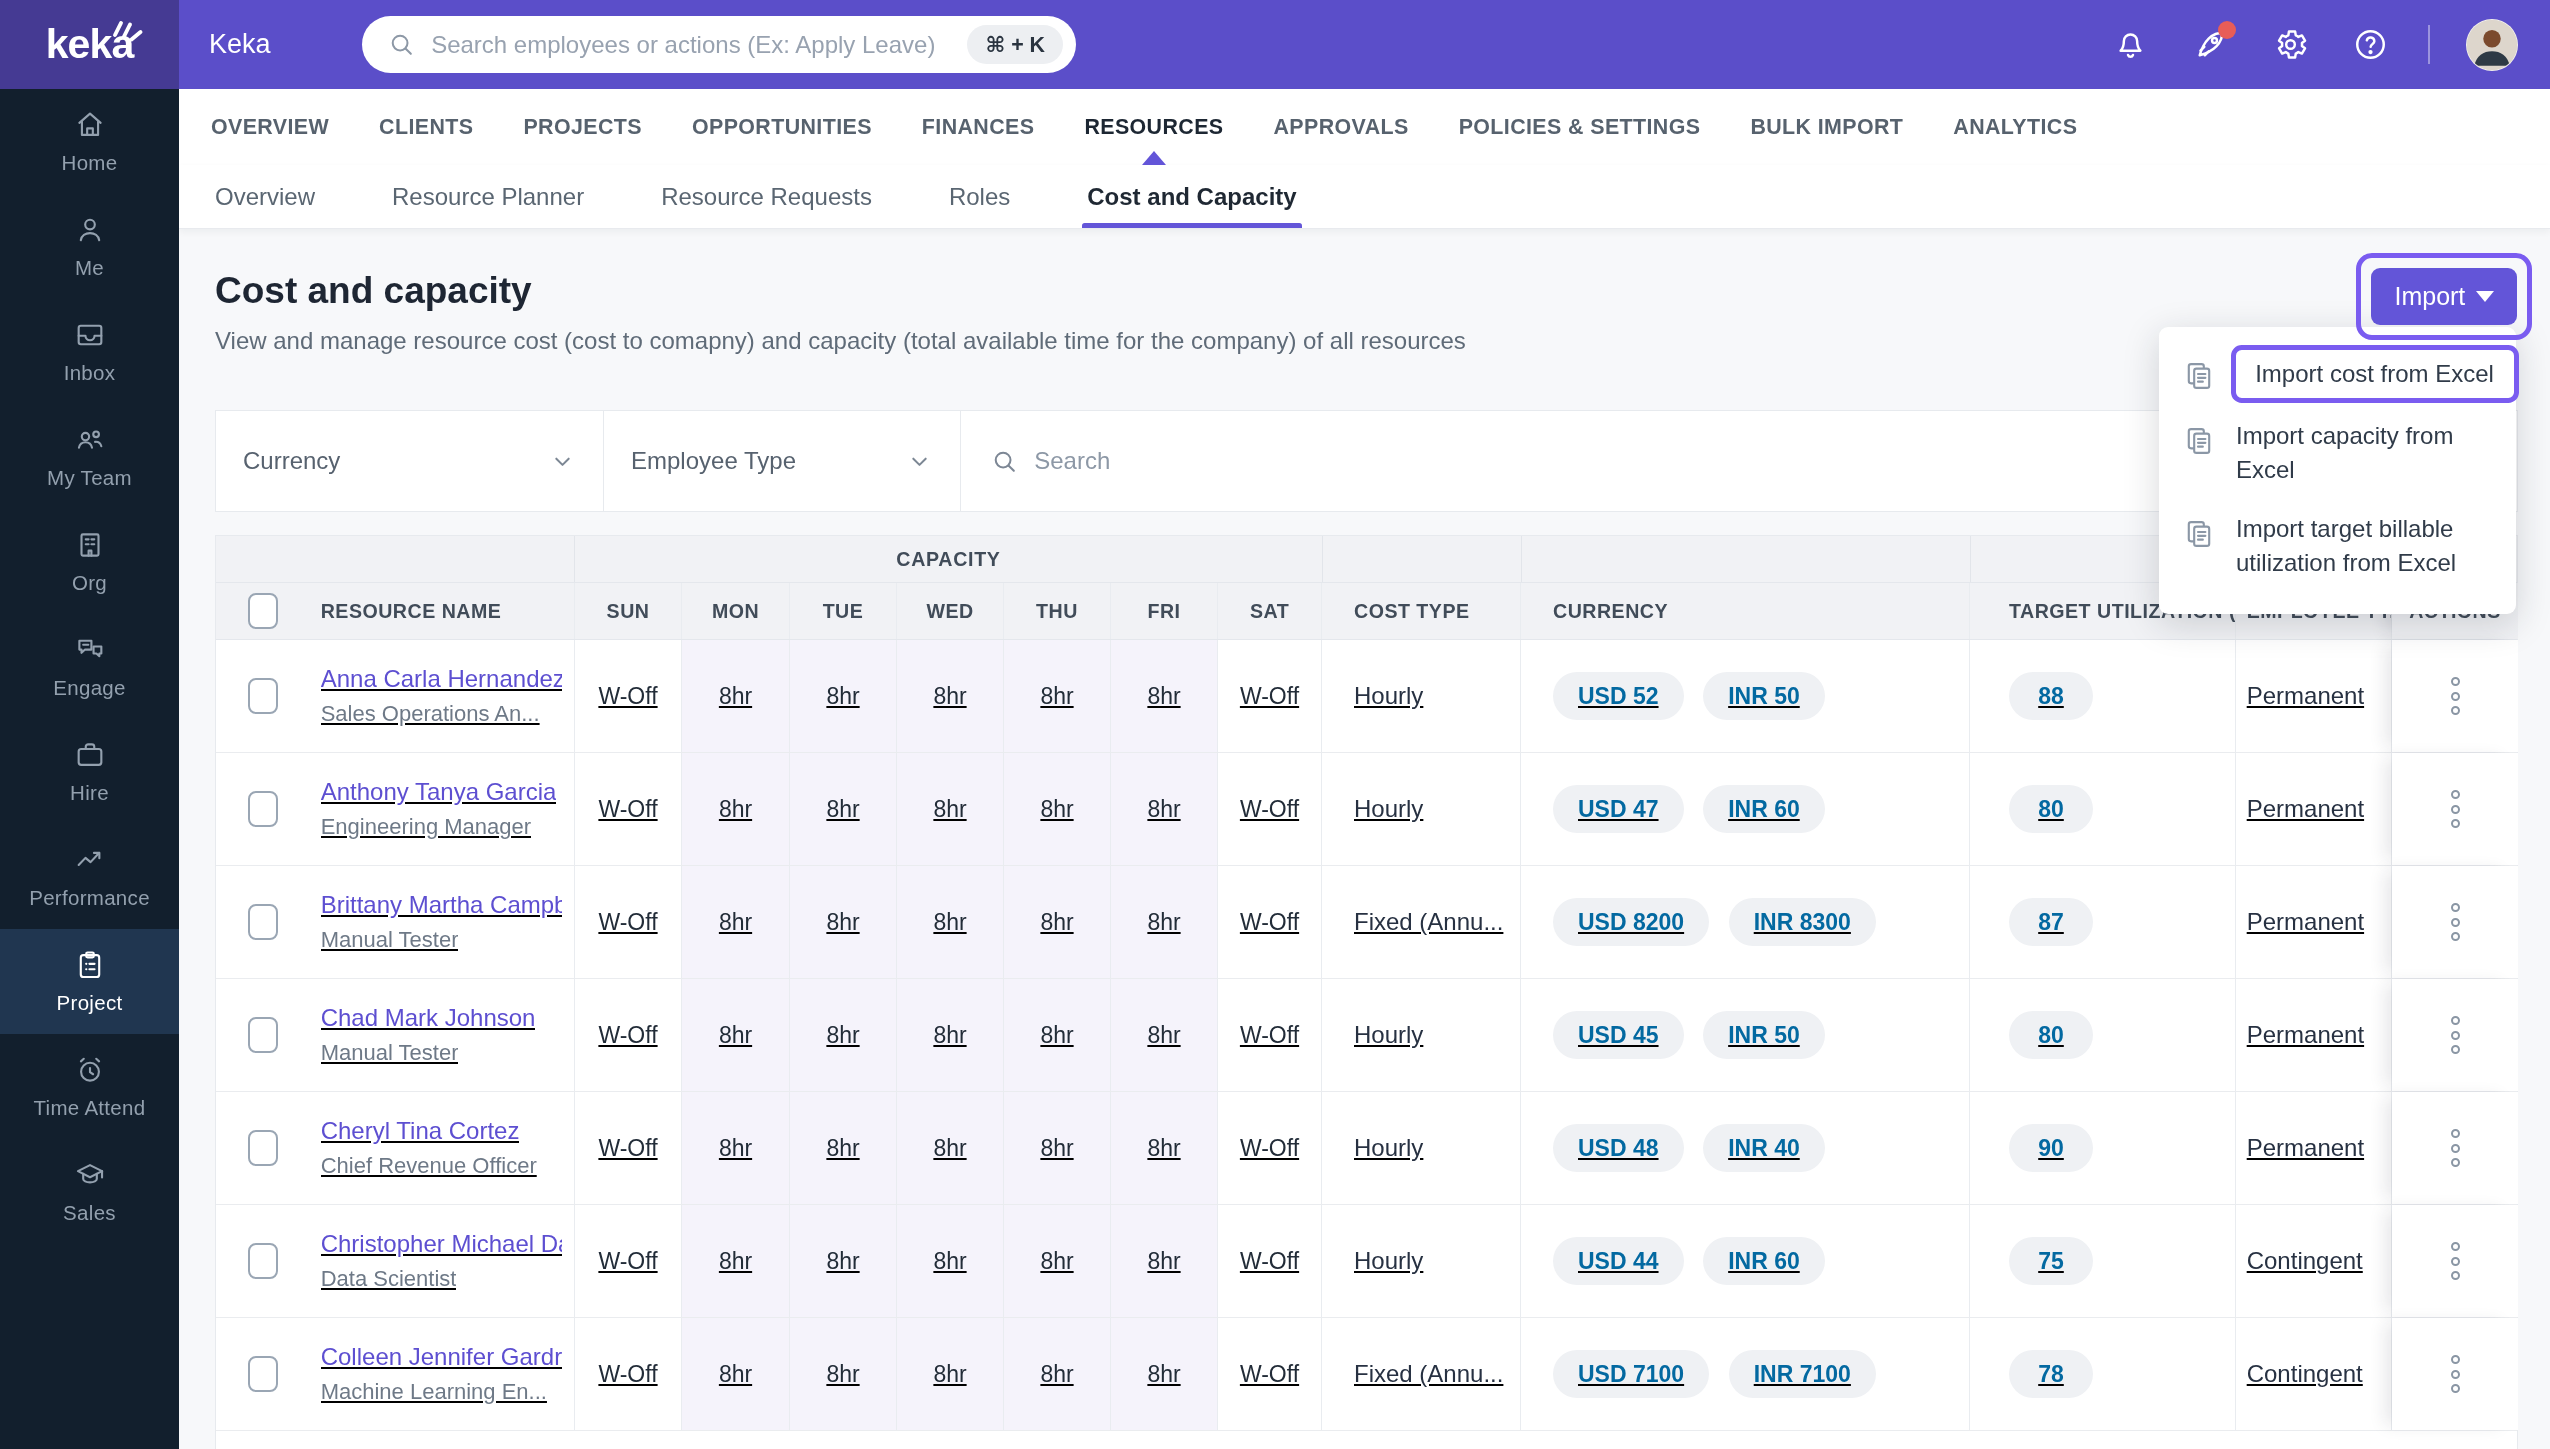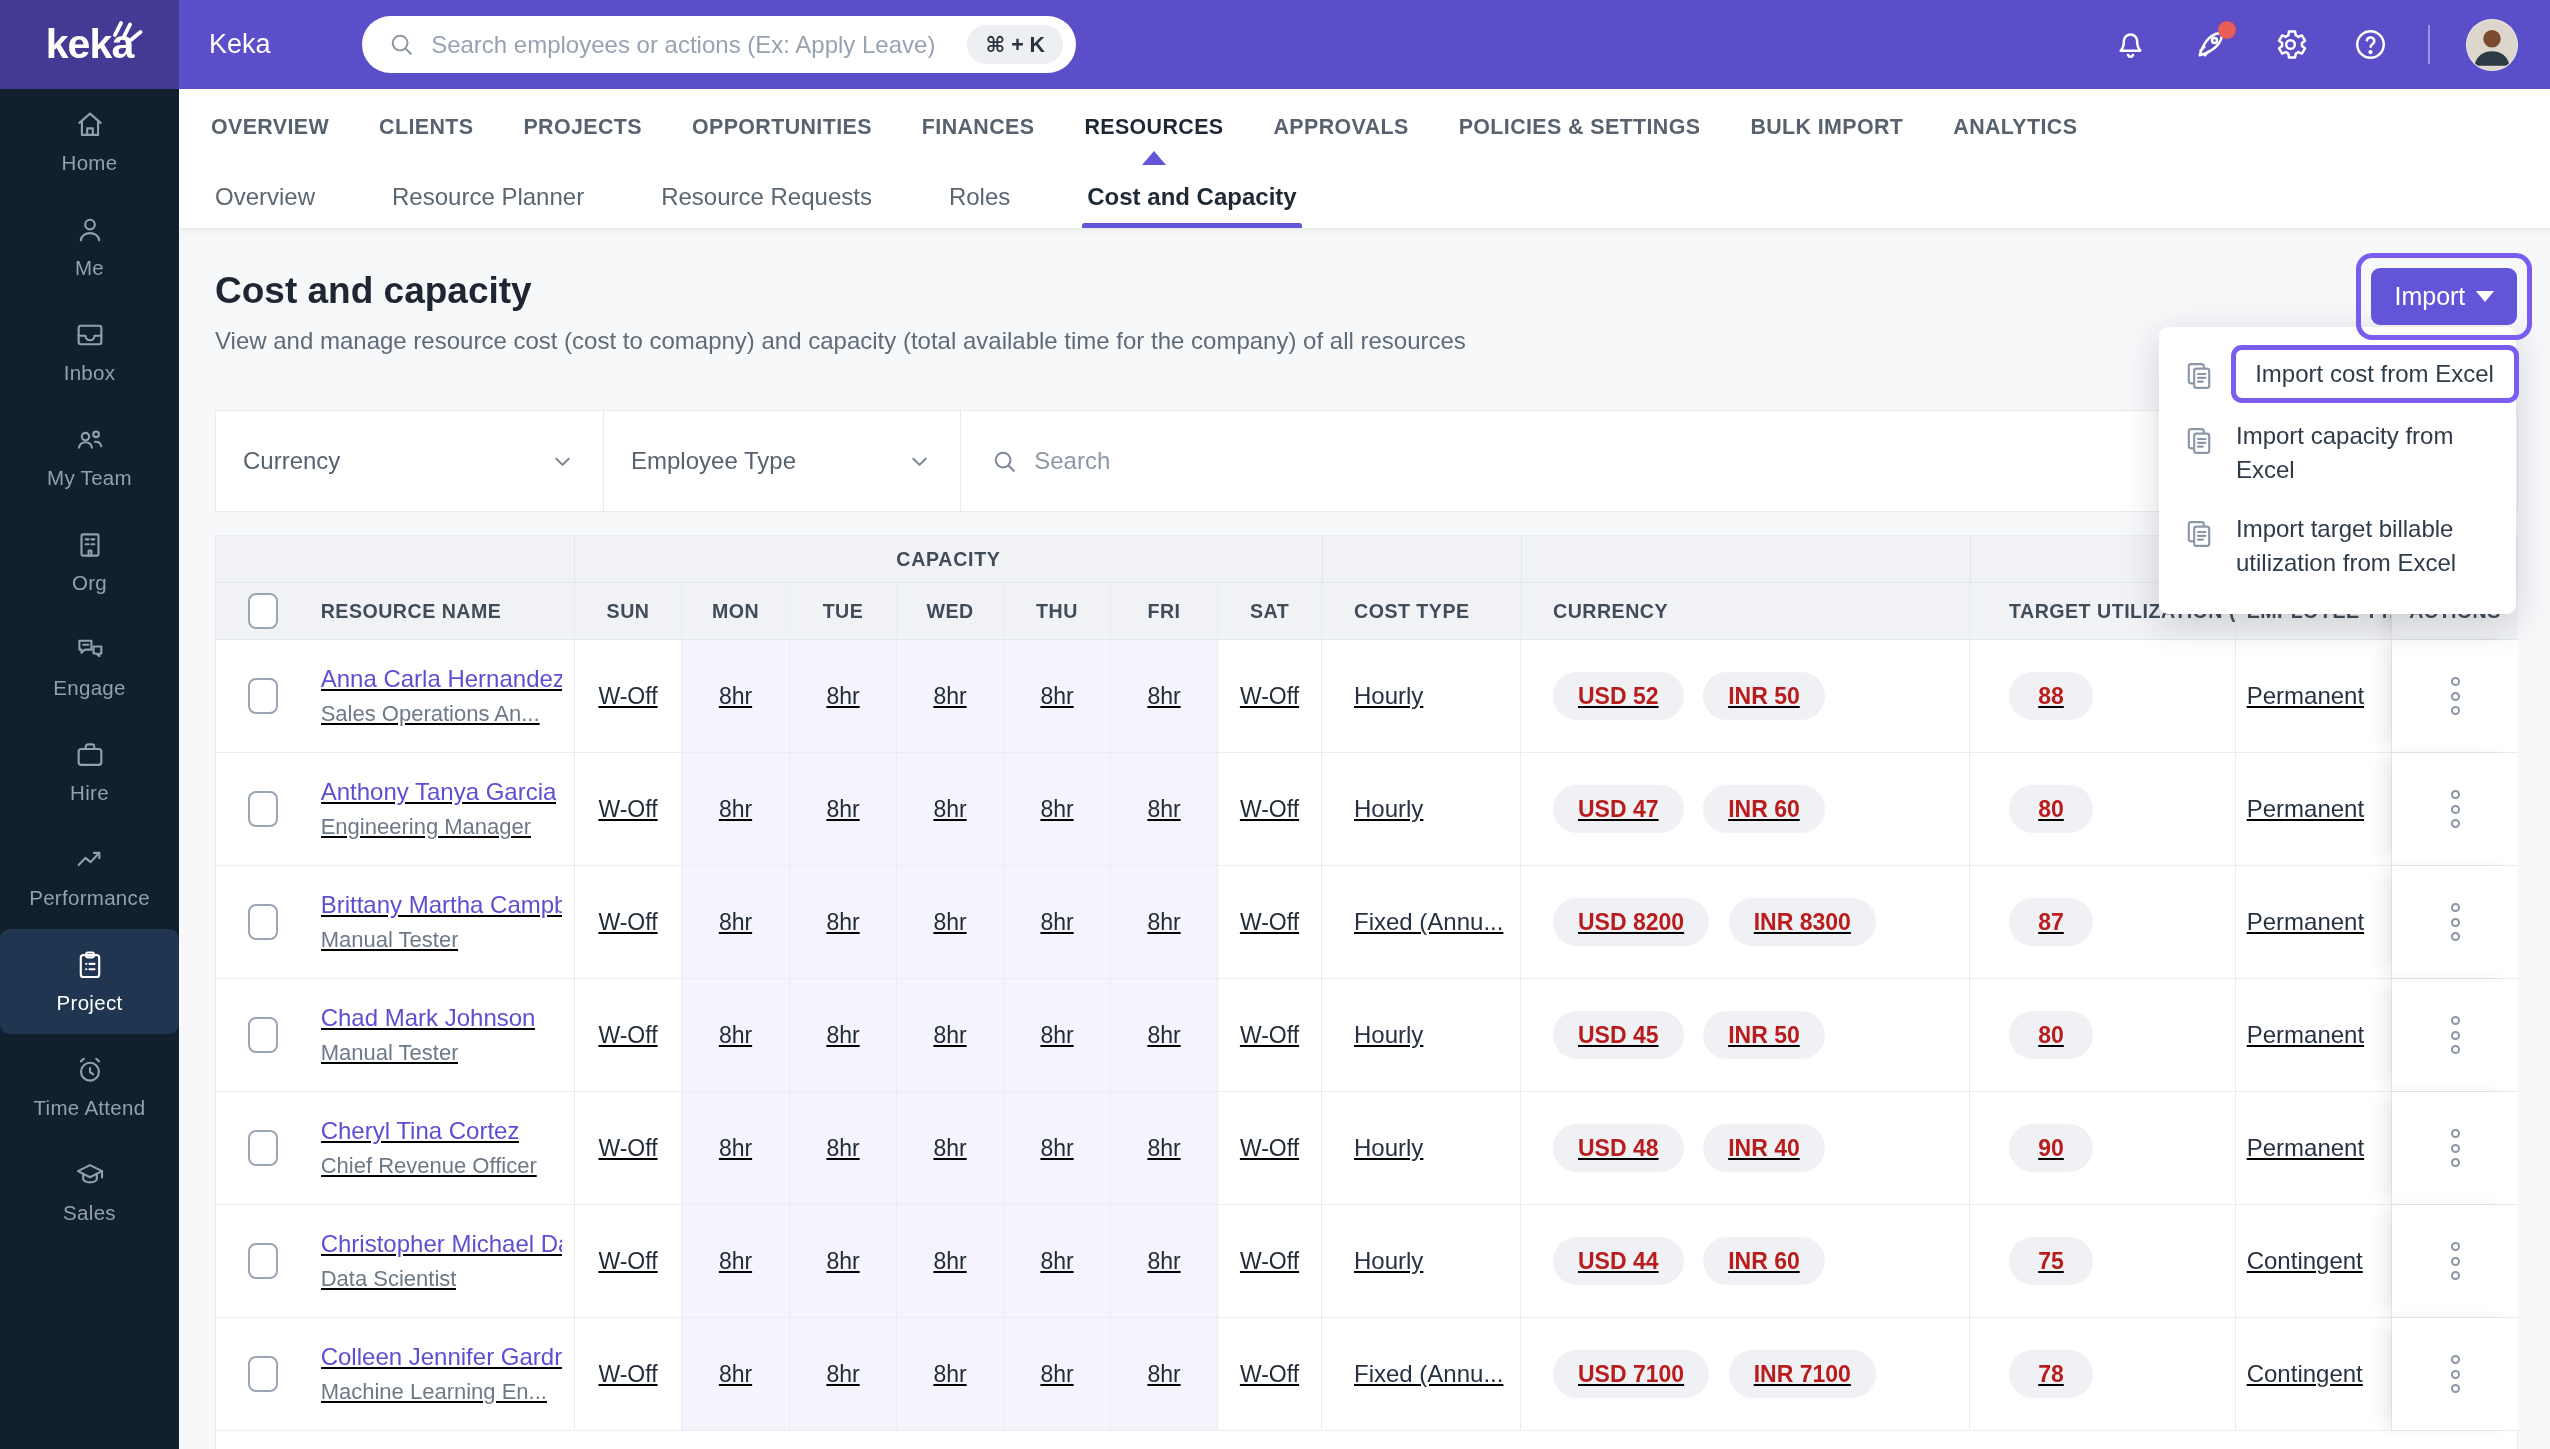--- a/index.html
+++ b/index.html
@@ -30,21 +30,21 @@
     overflow:hidden; cursor:pointer; border:1.8px solid rgba(255,255,255,.6); }
   .avatar svg { width:100%; height:100%; }
 
   
   .sidebar { position:absolute; left:0; top:89px; width:179px; bottom:0;
     background:#121f2d; z-index:15; }
   .side-item { height:105px; display:flex; flex-direction:column; align-items:center;
     justify-content:center; color:#93a0ae; cursor:pointer; }
   .side-item svg { width:34px; height:34px; }
   .side-item .lbl { font-size:20.5px; margin-top:9px; letter-spacing:0.3px; }
-  .side-item.active { background:#203650; color:#ffffff;border-radius:10px; }
+  .side-item.active { background:#203650; color:#ffffff; }
 
   
   .main { position:absolute; left:179px; top:89px; right:0; bottom:0; overflow:hidden;
     background:#f7f8fa; }
   .main-nav { height:76px; background:#fff; display:flex; align-items:center;
     padding-left:32px; }
   .nav-item { font-size:21.4px; font-weight:600; color:#57626e; letter-spacing:0.4px;
     margin-right:50px; position:relative; height:76px; display:flex; align-items:center; cursor:pointer; }
   .nav-item.active { color:#1d2733; font-weight:700; }
   .nav-item.active::after { content:''; position:absolute; bottom:0; left:50%;
@@ -105,21 +105,21 @@
   .c-day.lav { background:#f5f3fb; }
   .c-name { flex-direction:column; align-items:flex-start; justify-content:center;
     padding:0 16px 0 10.7px; }
   .name-link { font-size:24px; color:#5d4fd1; text-decoration:none; white-space:nowrap;
     max-width:241px; overflow:hidden; cursor:pointer; }
   .role { font-size:22px; color:#6e7987; margin-top:8px; white-space:nowrap;
     max-width:241px; overflow:hidden; }
   .c-cost { padding-left:32px; font-size:24px; color:#273142; white-space:nowrap; }
   .c-curr { padding-left:32px; gap:19.6px; }
   .pill { background:#eff1f4; border-radius:25px; height:48px; display:inline-flex;
-    align-items:center; padding:0 25px; font-size:23px; font-weight:600; color:#b91c1c;
+    align-items:center; padding:0 25px; font-size:23px; font-weight:600; color:#0369a1;
     white-space:nowrap; }
   .c-target { padding-left:39px; }
   .c-target .pill { min-width:84px; justify-content:center; }
   .c-emp { padding-left:10.7px; font-size:24px; color:#273142; }
   .c-actions { justify-content:center; box-shadow:-12.5px 0 16px -5.4px rgba(25,33,45,.10);
     background:inherit; }
   .t-head .c-actions { background:#f1f2f5; }
   .checkbox { width:30px; height:36px; border:2.7px solid #9aa6b4; border-radius:8px;
     background:#fff; cursor:pointer; }
   .kebab { display:flex; flex-direction:column; gap:5.4px; cursor:pointer; padding:5.4px; }

